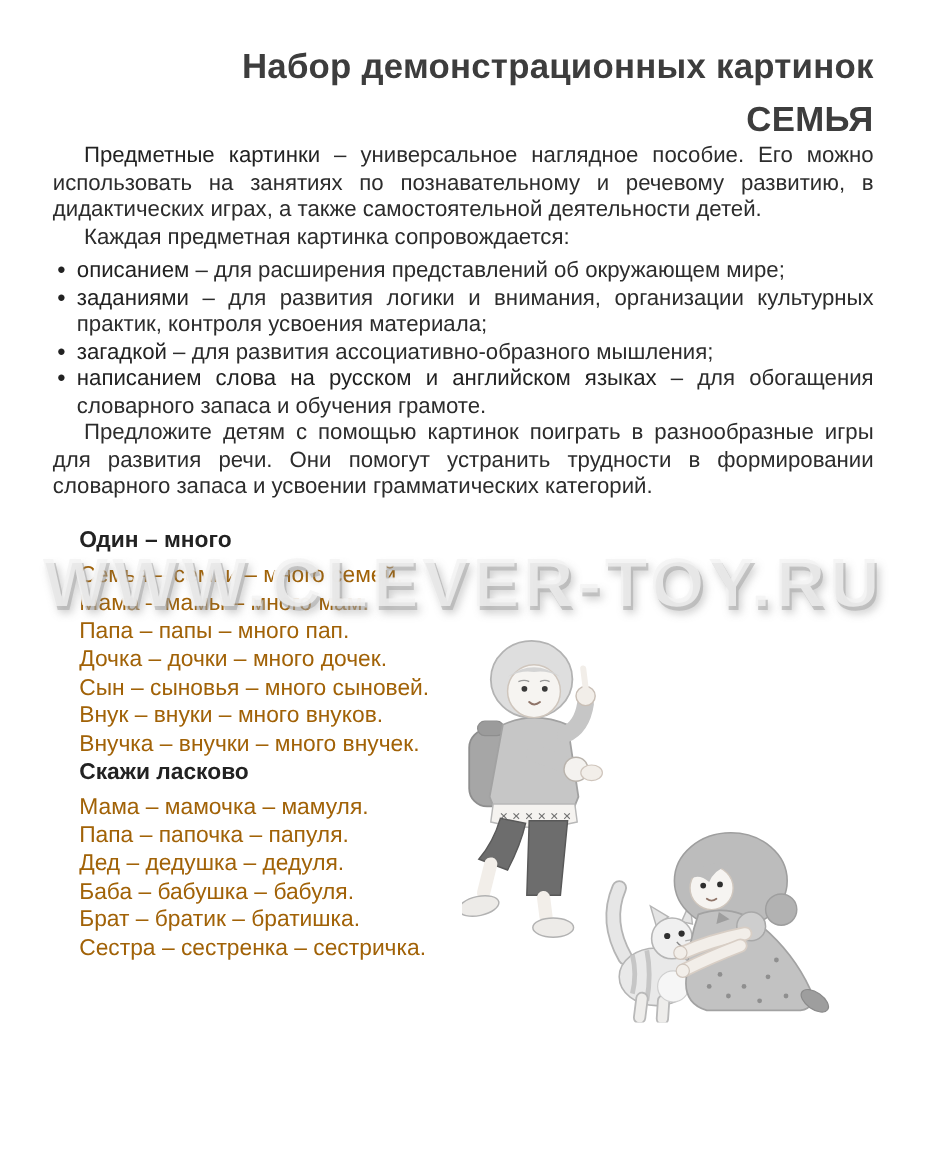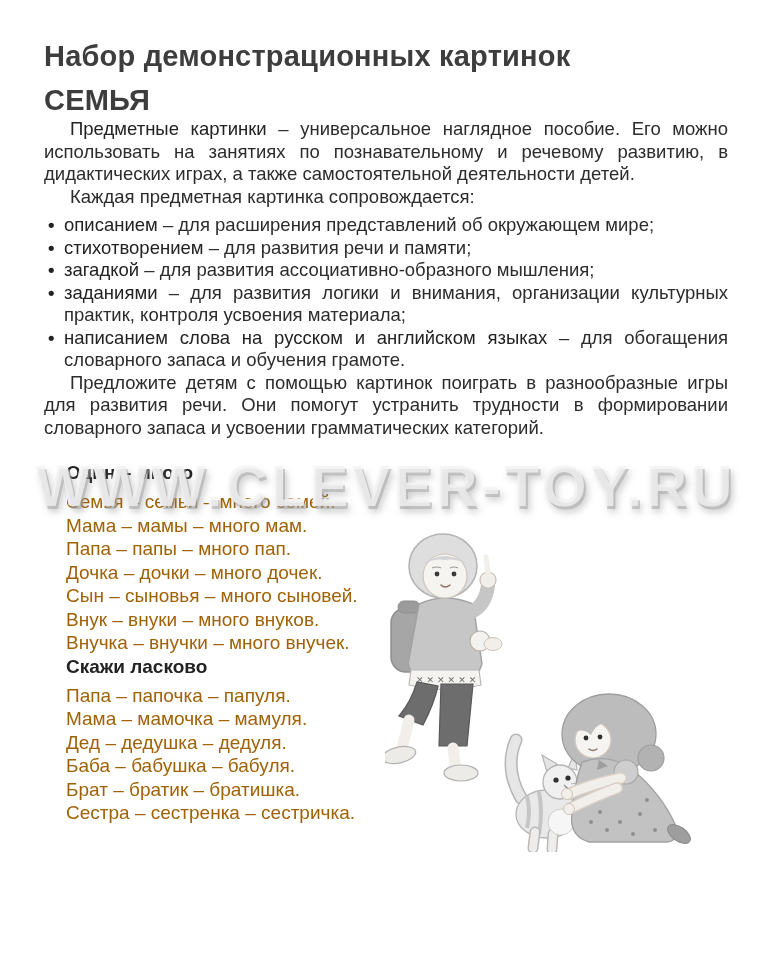--- a/index.html
+++ b/index.html
@@ -7,21 +7,21 @@
     position:relative;
     width:772px;height:960px;
     margin:0 auto;
     background:#ffffff;
     overflow:hidden;
     font-family:"Liberation Sans","DejaVu Sans",sans-serif;
     color:#2c2c2c;
   }
   .content{position:relative;z-index:1;padding:0 44px;}
   .title{
-    text-align:left;font-weight:bold;color:#3d3d3d;
+    text-align:right;font-weight:bold;color:#3d3d3d;
     font-size:29px;line-height:36px;letter-spacing:0.2px;
   }
   .title-1{margin-top:38px;}
   .title-2{margin-top:8px;}
   p.body, .list-intro{
     font-size:18.5px;line-height:22.5px;margin:0;
     text-align:justify;
   }
   .indent{text-indent:26px;}
   .intro{margin-top:32px;}
@@ -64,43 +64,42 @@
 
     <div class="title title-1">Набор демонстрационных картинок</div>
     <div class="title title-2">СЕМЬЯ</div>
 
     <p class="body indent intro"><b class="lead">Предметные картинки</b><span> – универсальное наглядное пособие. Его можно использовать на занятиях по познавательному и речевому развитию, в дидактических играх, а также самостоятельной деятельности детей.</span></p>
 
     <p class="body list-intro indent">Каждая предметная картинка сопровождается:</p>
 
     <ul class="bullets">
       <li><b class="lead">описанием</b><span> – для расширения представлений об окружающем мире;</span></li>
-      <li><b class="lead">стихотворением</b><span> – для развития речи и памяти;</span></li>
+      <li><b class="lead">заданиями</b><span> – для развития логики и внимания, организации культурных практик, контроля усвоения материала;</span></li>
       <li><b class="lead">загадкой</b><span> – для развития ассоциативно-образного мышления;</span></li>
-      <li><b class="lead">заданиями</b><span> – для развития логики и внимания, организации культурных практик, контроля усвоения материала;</span></li>
       <li><b class="lead">написанием слова на русском и английском языках</b><span> – для обогащения словарного запаса и обучения грамоте.</span></li>
     </ul>
 
     <p class="body indent para2">Предложите детям с помощью картинок поиграть в разнообразные игры для развития речи. Они помогут устранить трудности в формировании словарного запаса и усвоении грамматических категорий.</p>
 
     <div class="columns">
       <div class="word-section">
         <div class="section-heading">Один – много</div>
         <div class="word-line">Семья – семьи – много семей.</div>
         <div class="word-line">Мама – мамы – много мам.</div>
         <div class="word-line">Папа – папы – много пап.</div>
         <div class="word-line">Дочка – дочки – много дочек.</div>
         <div class="word-line">Сын – сыновья – много сыновей.</div>
         <div class="word-line">Внук – внуки – много внуков.</div>
         <div class="word-line">Внучка – внучки – много внучек.</div>
       </div>
       <div class="word-section">
         <div class="section-heading">Скажи ласково</div>
+        <div class="word-line">Мама – мамочка – мамуля.</div>
         <div class="word-line">Папа – папочка – папуля.</div>
-        <div class="word-line">Мама – мамочка – мамуля.</div>
         <div class="word-line">Дед – дедушка – дедуля.</div>
         <div class="word-line">Баба – бабушка – бабуля.</div>
         <div class="word-line">Брат – братик – братишка.</div>
         <div class="word-line">Сестра – сестренка – сестричка.</div>
       </div>
     </div>
 
   </div>
 
   <svg class="illustration" width="310" height="330" viewBox="0 0 310 330" xmlns="http://www.w3.org/2000/svg">

